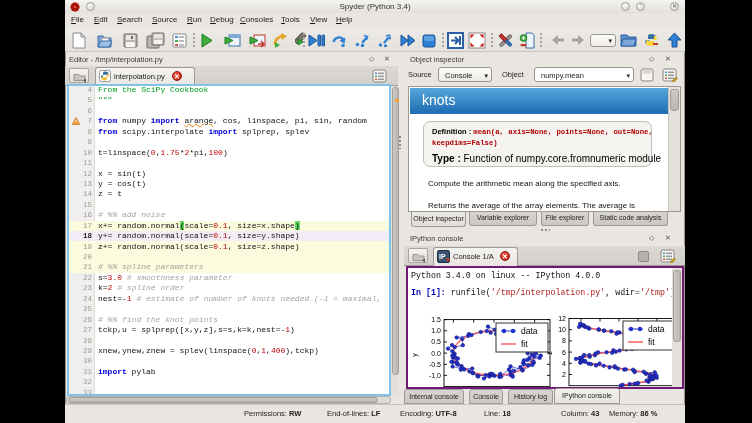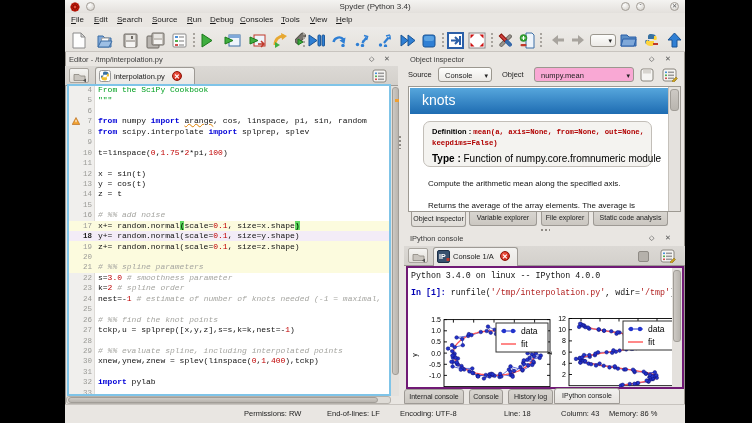--- a/index.html
+++ b/index.html
@@ -55,21 +55,21 @@
 #defbox{position:absolute;left:14px;top:34px;width:229px;height:46px;background:#f4f3f0;border:1px solid #c2beb8;border-radius:7px}
 .defcode{font:bold 7.3px "Liberation Mono",monospace;color:#b00000}
 
 #conarea{left:406px;top:266px;width:278px;height:123px;background:#fff;border:2px solid #701a75;overflow:hidden}
 .contxt{position:absolute;font:8.3px "Liberation Mono",monospace;color:#111;white-space:pre}
 .inp{color:#0000b4;font-weight:bold}
 .str{color:#b22222}
 
 #statusbar{left:65px;top:404px;width:620px;height:19px;background:#e9e6e2;border-top:1px solid #c8c4bf}
 .st{position:absolute;top:409px;font-size:7.5px;color:#222}
-.st b{font-weight:normal}
+.st b{font-weight:bold}
 .icon{position:absolute}
 </style></head>
 <body>
 <div id="screen">
 <div id="win" class="abs"></div>
 
 <div id="titlebar" class="abs"></div>
 <svg class="icon" style="left:70px;top:2px" width="10" height="10" viewBox="0 0 10 10">
       <circle cx="5" cy="5" r="4.5" fill="#c01808"></circle>
       <path d="M5 .5v9M.5 5h9M1.8 1.8l6.4 6.4M8.2 1.8L1.8 8.2" stroke="#7a0e02" stroke-width="0.8"></path>
@@ -311,21 +311,20 @@
 z+= random.normal(scale=<span class="n">0.1</span>, size=z.shape)
  
 <span class="c"># %% spline parameters</span>
 s=<span class="n">3.0</span> <span class="c"># smoothness parameter</span>
 k=<span class="n">2</span> <span class="c"># spline order</span>
 nest=-<span class="n">1</span> <span class="c"># estimate of number of knots needed (-1 = maximal,</span>
  
 <span class="c"># %% find the knot points</span>
 tckp,u = splprep([x,y,z],s=s,k=k,nest=-<span class="n">1</span>)
  
-<span class="c"># %% evaluate spline, including interpolated points</span>
 xnew,ynew,znew = splev(linspace(<span class="n">0</span>,<span class="n">1</span>,<span class="n">400</span>),tckp)
  
 <span class="k">import</span> pylab</pre>
 </div>
 
 <div class="sbtrack" style="left:391px;top:86px;width:8px;height:310px"></div>
 <div class="sbhandle" style="left:391.5px;top:87px;width:7px;height:288px"></div>
 <div class="abs" style="left:395px;top:99px;width:4px;height:3px;background:#f0a030"></div>
 <div class="sbtrack" style="left:66px;top:396px;width:325px;height:8px;border:1px solid #b5b1ab;border-radius:3px;background:#dedbd6"></div>
 <div class="sbhandleh" style="left:68px;top:397px;width:310px;height:6px"></div>
@@ -334,21 +333,21 @@
 
 <div class="phead" style="left:410px;top:55px">Object inspector</div>
 <div class="pico" style="left:649px;top:55px">◇</div>
 <div class="pico" style="left:665px;top:55px">✕</div>
 <div class="lab" style="left:408px;top:70px">Source</div>
 <div class="combo abs" style="left:438px;top:67px;width:54px;height:15px">
       <span style="position:absolute;left:6px;top:3px">Console</span>
       <span class="arr" style="top:4px">▾</span>
     </div>
 <div class="lab" style="left:502px;top:70px">Object</div>
-<div class="combo abs" style="left:534px;top:67px;width:100px;height:15px;background:#f9a8d4">
+<div class="combo abs" style="left:534px;top:67px;width:100px;height:15px;background:#ffffff">
       <span style="position:absolute;left:6px;top:3px">numpy.mean</span>
       <span class="arr" style="top:4px">▾</span>
     </div>
 <svg class="icon" style="left:640px;top:68px" width="14" height="14" viewBox="0 0 14 14">
       <rect x="1" y="1" width="12" height="12" rx="2" fill="#f6f5f3" stroke="#8a867f"></rect>
       <rect x="3" y="1.5" width="8" height="4" fill="#d8d5d0"></rect>
     </svg>
 <svg class="icon" style="left:662px;top:68px" width="16" height="14" viewBox="0 0 16 14">
       <rect x="1" y="1" width="13" height="12" rx="2" fill="#f6f5f3" stroke="#8a867f"></rect>
       <rect x="3" y="3.5" width="2" height="1.6" fill="#4a90d9"></rect>
@@ -358,21 +357,21 @@
       <rect x="3" y="9.5" width="2" height="1.6" fill="#d05050"></rect>
       <rect x="6" y="9.5" width="6" height="1.6" fill="#999"></rect>
       <path d="M10 13l4-4 1.5 1.5-4 4z" fill="#c8a020" stroke="#8a6a10" stroke-width="0.5"></path>
     </svg>
 
 <div id="oibox" class="abs">
   <div id="oibanner">
         <span>knots</span>
       </div>
   <div id="defbox">
-    <div style="position:absolute;left:8px;top:5px;font-size:7.5px"><b>Definition :</b> <span class="defcode">mean(a, axis=None, from=None, out=None,</span></div>
+    <div style="position:absolute;left:8px;top:5px;font-size:7.5px"><b>Definition :</b> <span class="defcode">mean(a, axis=None, points=None, out=None,</span></div>
     <div style="position:absolute;left:8px;top:16px"><span class="defcode">keepdims=False)</span></div>
     <div style="position:absolute;left:8px;top:31px;font-size:10px"><b>Type :</b> Function of numpy.core.fromnumeric module</div>
   </div>
   <div style="position:absolute;left:19px;top:92px;font-size:8px;color:#111">Compute the arithmetic mean along the specified axis.</div>
   <div style="position:absolute;left:19px;top:114px;font-size:8px;color:#111">Returns the average of the array elements. The average is</div>
 </div>
 <div class="sbtrack" style="left:668px;top:87px;width:12px;height:124px;border-left:1px solid #c5c1bb"></div>
 <div class="sbhandleh" style="left:669.5px;top:89px;width:9px;height:22px"></div>
 
 <div class="stab on" style="left:411px;top:212px;width:55px;height:15px;line-height:13px">Object inspector</div>
@@ -691,16 +690,16 @@
 
 <div class="btab" style="left:404px;top:389px;width:60px;height:15px;line-height:13px">Internal console</div>
 <div class="btab" style="left:469px;top:389px;width:34px;height:15px;line-height:13px">Console</div>
 <div class="btab" style="left:508px;top:389px;width:45px;height:15px;line-height:13px">History log</div>
 <div class="btab on" style="left:554px;top:388px;width:66px;height:16px;line-height:14px">IPython console</div>
 
 <div id="statusbar" class="abs"></div>
 <div class="st" style="left:244px">Permissions: <b>RW</b></div>
 <div class="st" style="left:327px">End-of-lines: <b>LF</b></div>
 <div class="st" style="left:400px">Encoding: <b>UTF-8</b></div>
-<div class="st" style="left:504px">Line: <b>18</b></div>
+<div class="st" style="left:484px">Line: <b>18</b></div>
 <div class="st" style="left:561px">Column: <b>43</b></div>
 <div class="st" style="left:609px">Memory: <b>86 %</b></div>
 
 </div>
 </body></html>

